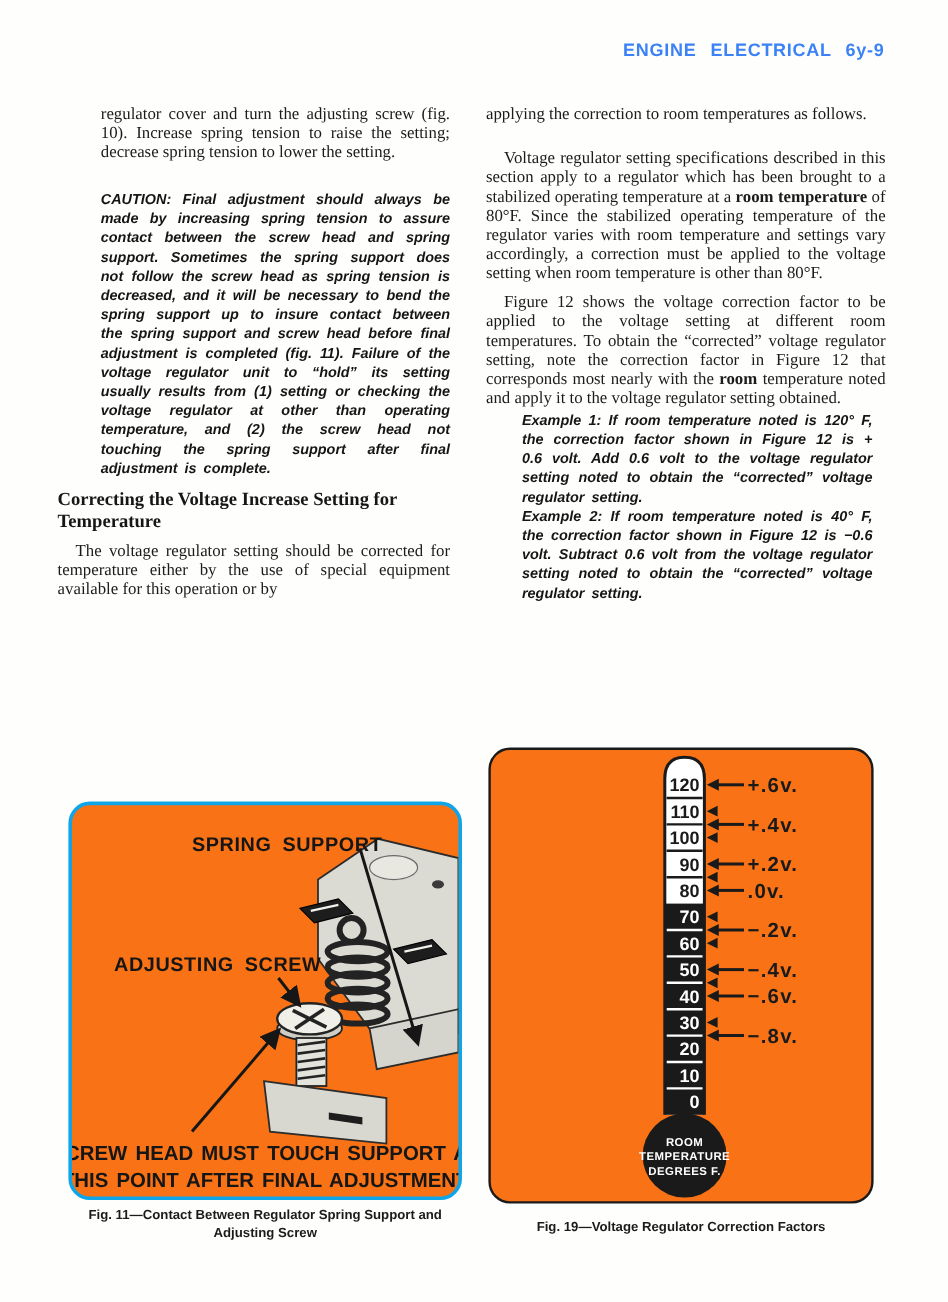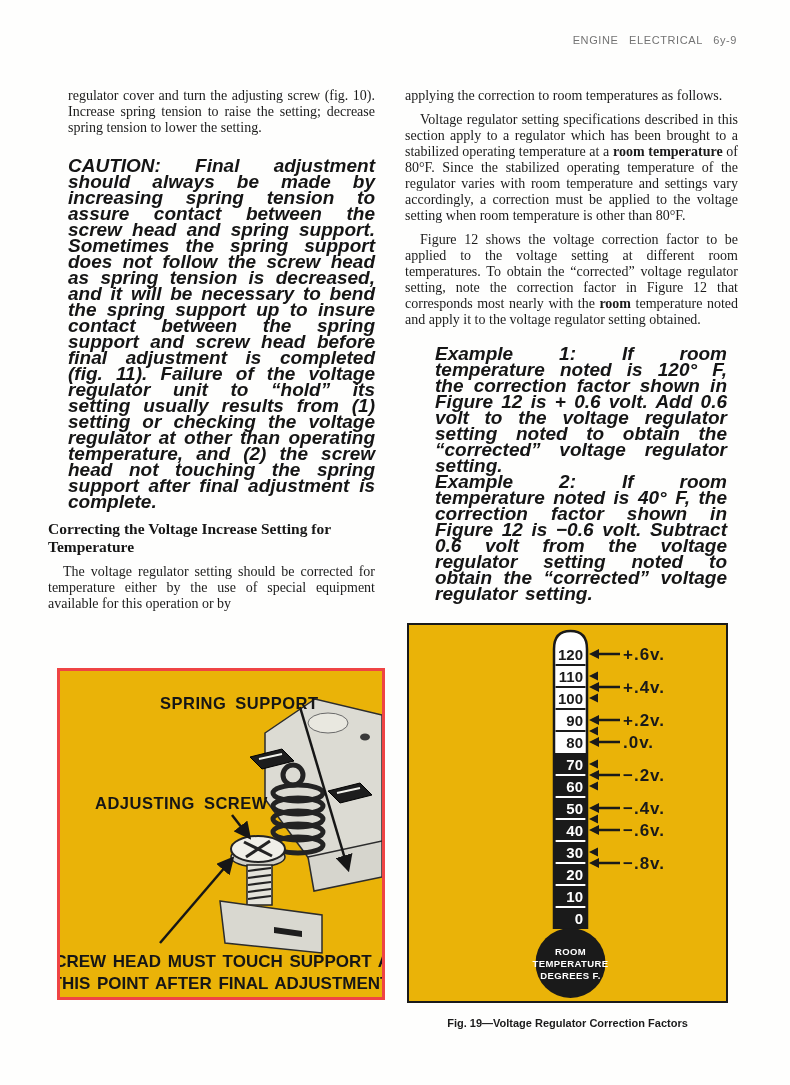--- a/index.html
+++ b/index.html
@@ -4,42 +4,42 @@
 <style>
   html,body{margin:0;padding:0;background:#e9e9e9;}
   .page{
     position:relative;width:790px;height:1085px;background:#fefefd;
     font-family:"Liberation Serif","DejaVu Serif",serif;color:#1b1b1b;
     margin:0 auto;overflow:hidden;
   }
   .header{
     position:absolute;top:34px;right:53px;
     font-family:"Liberation Sans","DejaVu Sans",sans-serif;
-    font-weight:normal;font-size:11px;letter-spacing:.6px;word-spacing:7px;color:#737373;
+    font-weight:bold;font-size:15px;letter-spacing:.6px;word-spacing:7px;color:#3b82f6;
   }
   .col{position:absolute;top:88px;}
   .col.left{left:48px;width:327px;}
   .col.right{left:405px;width:333px;}
   p{margin:0;}
   .serif{font-size:14px;line-height:16px;text-align:justify;}
   .indent{text-indent:15px;}
-  .cont{margin-left:20px;}
+  .cont{margin-left:36px;}
   .caution{
     font-family:"Liberation Sans","DejaVu Sans",sans-serif;
-    font-weight:bold;font-style:italic;font-size:19px;line-height:16px;
+    font-weight:bold;font-style:italic;font-size:12px;line-height:16px;
     text-align:justify;word-spacing:2.5px;color:#151515;
   }
   .mt22{margin-top:22px;} .mt8{margin-top:8px;}
-  .mt6{margin-top:8px;} .mt2{margin-top:18px;} .mt9{margin-top:0;}
+  .mt6{margin-top:21px;} .mt2{margin-top:1px;} .mt9{margin-top:0;}
   .section-heading{
     margin:10px 0 0 0;font-size:15.5px;line-height:18px;font-weight:bold;color:#161616;
   }
   .example{margin-left:30px;width:292px;}
-  .figbox{position:absolute;background:#eab308;}
-  .fig11-box{left:57px;top:668px;width:322px;height:326px;border:3px solid #ef4444;}
+  .figbox{position:absolute;background:#f97316;border-radius:18px;}
+  .fig11-box{left:57px;top:668px;width:322px;height:326px;border:3px solid #0ea5e9;}
   .fig12-box{left:407px;top:623px;width:317px;height:376px;border:2px solid #1a1a1a;}
   .figcaption{
     position:absolute;font-family:"Liberation Sans","DejaVu Sans",sans-serif;
     font-weight:bold;font-size:11px;line-height:15px;text-align:center;color:#1b1b1b;
   }
   .fig11-caption{left:57px;top:1006px;width:328px;}
   .fig12-caption{left:407px;top:1016px;width:321px;}
   svg text{font-family:"Liberation Sans","DejaVu Sans",sans-serif;}
 </style>
 </head>
@@ -113,20 +113,24 @@
       <line x1="240" y1="36" x2="288" y2="198" stroke="#161616" stroke-width="2.5" marker-end="url(#arr)"></line>
       <line x1="172" y1="144" x2="189" y2="166" stroke="#161616" stroke-width="2.5" marker-end="url(#arr)"></line>
       <line x1="100" y1="272" x2="172" y2="188" stroke="#161616" stroke-width="2.5" marker-end="url(#arr)"></line>
 
       <text x="100" y="38" font-size="16.5" font-weight="bold" letter-spacing="0.5" word-spacing="4" fill="#161616">SPRING SUPPORT</text>
       <text x="35" y="138" font-size="16.5" font-weight="bold" letter-spacing="0.5" word-spacing="4" fill="#161616">ADJUSTING SCREW</text>
       <text x="161" y="296" text-anchor="middle" font-size="17" font-weight="bold" word-spacing="2" fill="#161616">SCREW HEAD MUST TOUCH SUPPORT AT</text>
       <text x="161" y="318" text-anchor="middle" font-size="17" font-weight="bold" word-spacing="2" fill="#161616">THIS POINT AFTER FINAL ADJUSTMENT</text>
     </svg>
   </div>
+  <div class="figcaption fig11-caption">
+    <div>Fig. 11—Contact Between Regulator Spring Support and</div>
+    <div>Adjusting Screw</div>
+  </div>
 
   <div class="figbox fig12-box">
     <svg width="317" height="376" viewBox="0 0 317 376">
         <path d="M145 304 L145 24 Q145 6 161.5 6 Q178 6 178 24 L178 304 Z" fill="#ffffff"></path>
         <rect x="145" y="128" width="33" height="176" fill="#1a1a1a"></rect>
         <line x1="146.5" y1="40" x2="176.5" y2="40" stroke="#1a1a1a" stroke-width="2"></line>
         <line x1="146.5" y1="62" x2="176.5" y2="62" stroke="#1a1a1a" stroke-width="2"></line>
         <line x1="146.5" y1="84" x2="176.5" y2="84" stroke="#1a1a1a" stroke-width="2"></line>
         <line x1="146.5" y1="106" x2="176.5" y2="106" stroke="#1a1a1a" stroke-width="2"></line>
         <line x1="146.5" y1="150" x2="176.5" y2="150" stroke="#ffffff" stroke-width="2"></line>

